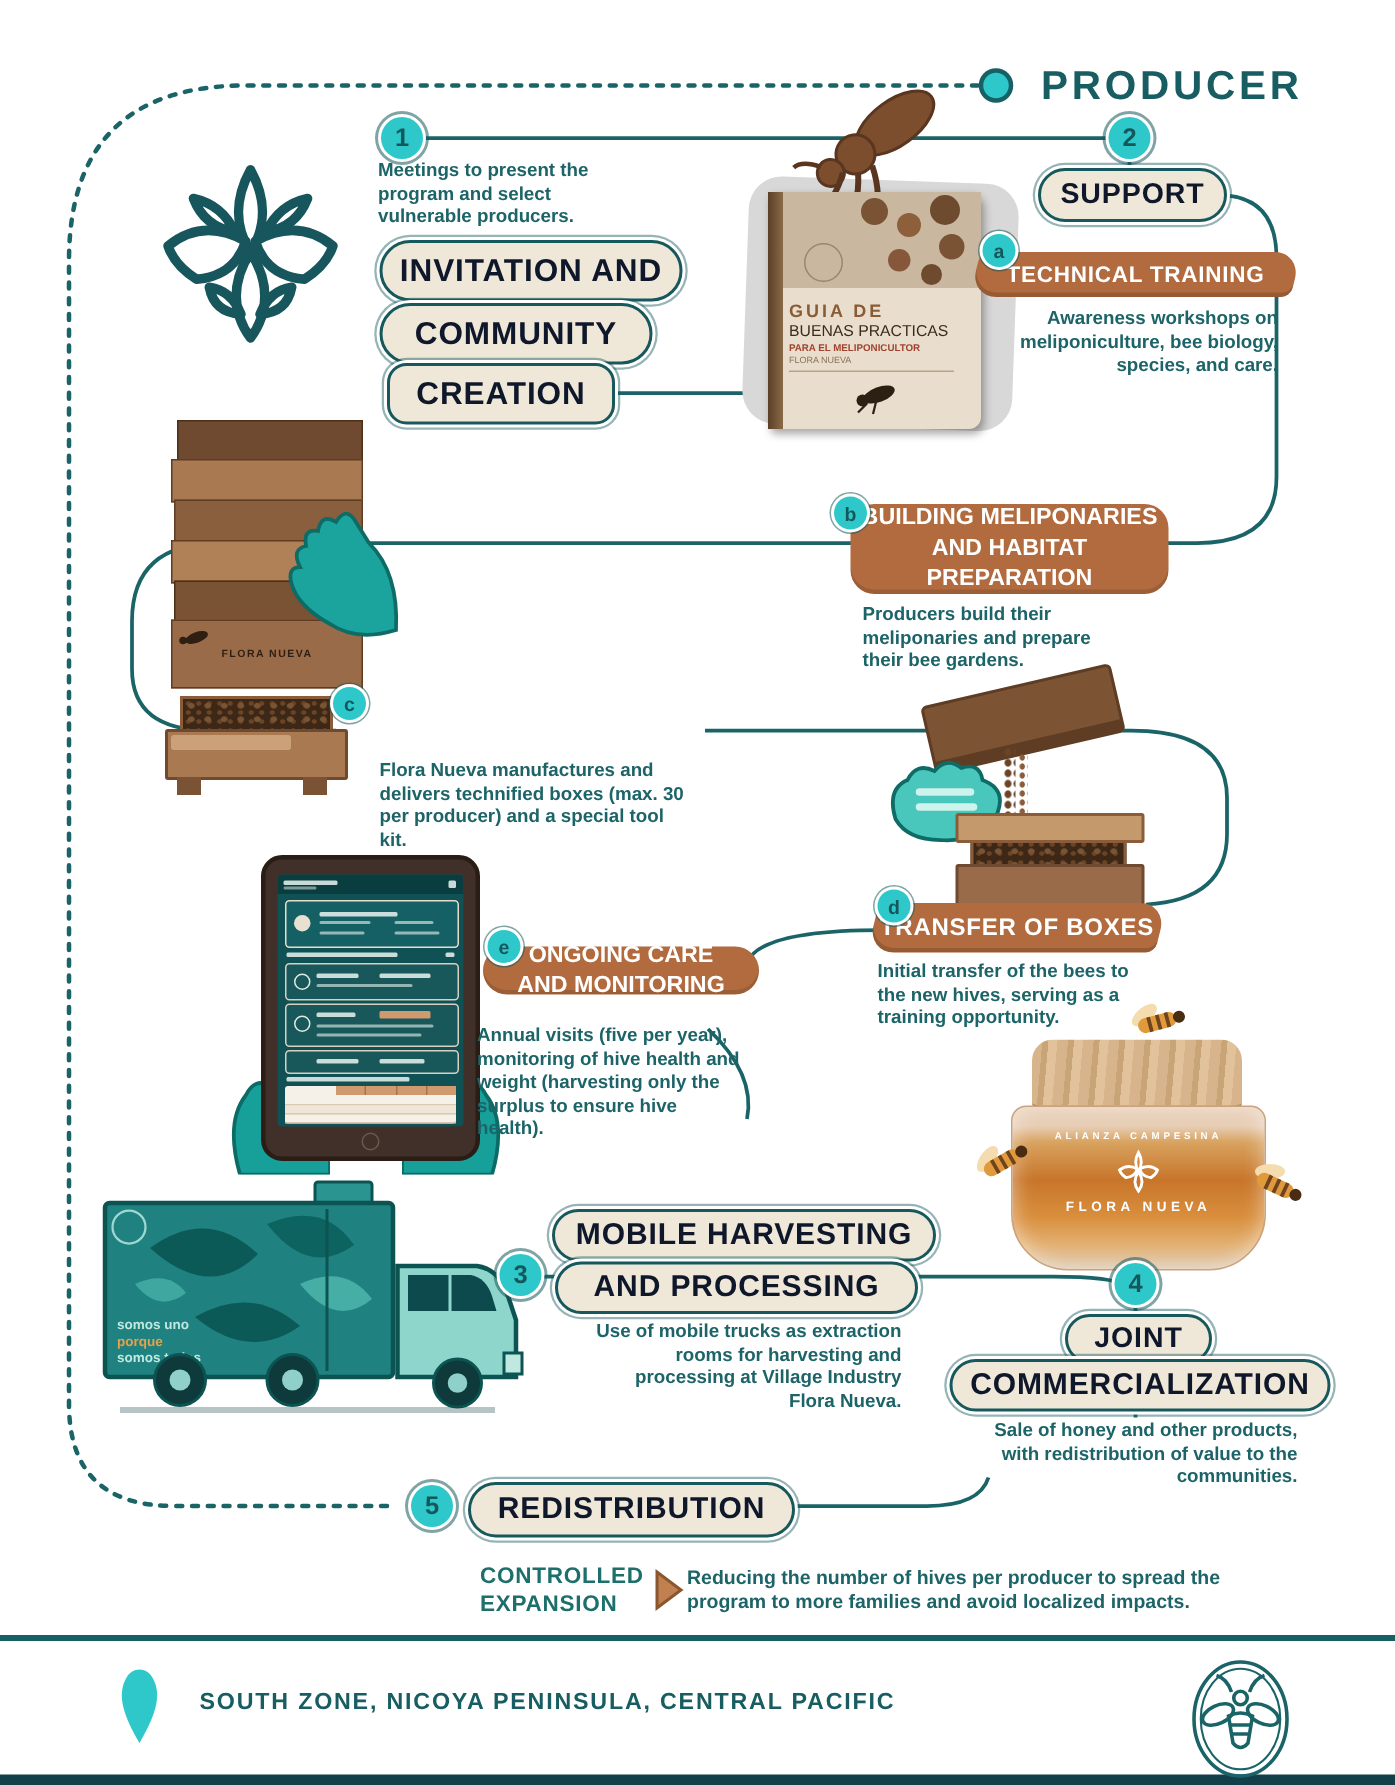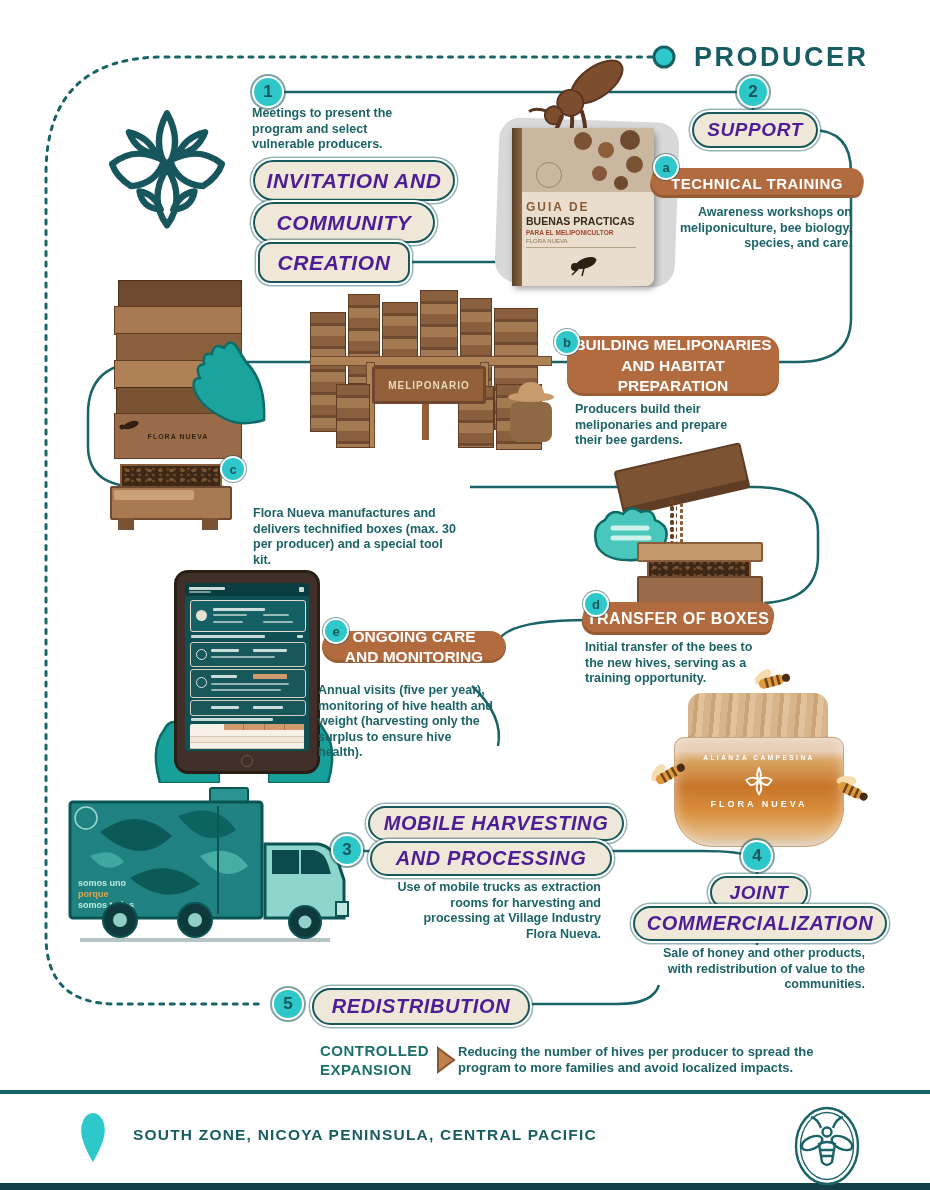--- a/index.html
+++ b/index.html
@@ -10,23 +10,23 @@
   
   #connectors{position:absolute;inset:0;z-index:0;pointer-events:none;}
   
   .numc{position:absolute;width:28px;height:28px;border-radius:50%;background:#2ec8cb;color:#14585c;
         font-weight:bold;font-size:17px;display:flex;align-items:center;justify-content:center;
         box-shadow:0 0 0 2px #fff,0 0 0 4px rgba(23,88,92,.55);z-index:3;}
   .letc{position:absolute;width:22px;height:22px;border-radius:50%;background:#2ec8cb;color:#14585c;
         font-weight:bold;font-size:13px;display:flex;align-items:center;justify-content:center;
         box-shadow:0 0 0 2px #fff,0 0 0 3px rgba(23,88,92,.55);z-index:4;}
   
-  .pill{position:absolute;background:#efe8d8;border:2.5px solid #17585c;border-radius:40px;color:#4c1d95;
+  .pill{position:absolute;background:#efe8d8;border:2.5px solid #17585c;border-radius:40px;color:#0f172a;
         font-weight:bold;display:flex;align-items:center;justify-content:center;letter-spacing:.6px;
-        box-shadow:0 0 0 2px #fff,0 0 0 3.5px rgba(23,88,92,.45);z-index:3;white-space:nowrap;font-style:italic;}
+        box-shadow:0 0 0 2px #fff,0 0 0 3.5px rgba(23,88,92,.45);z-index:3;white-space:nowrap;}
   
   .ribbon{position:absolute;color:#fff;font-weight:bold;display:flex;align-items:center;justify-content:center;
           letter-spacing:.5px;z-index:3;white-space:nowrap;}
   .ribbon::before{content:"";position:absolute;inset:0;background:#b26b3e;border-radius:6px 18px 6px 18px;
           transform:skewX(-14deg);box-shadow:inset 0 -3px 0 rgba(0,0,0,.15);}
   .ribbon>span{position:relative;}
   .rbox{position:absolute;background:#b26b3e;color:#fff;font-weight:bold;border-radius:16px;display:flex;
         flex-direction:column;align-items:center;justify-content:center;text-align:center;
         box-shadow:inset 0 -3px 0 rgba(0,0,0,.12);z-index:3;}
   
@@ -111,21 +111,21 @@
     <div class="abs" style="left:10px;top:0;width:132px;height:64px;background:#c9b79f;overflow:hidden;">
       <div class="abs" style="left:52px;top:4px;width:18px;height:18px;border-radius:50%;background:#7a5335;"></div>
       <div class="abs" style="left:76px;top:14px;width:16px;height:16px;border-radius:50%;background:#8d5f3b;"></div>
       <div class="abs" style="left:98px;top:2px;width:20px;height:20px;border-radius:50%;background:#6e4a2e;"></div>
       <div class="abs" style="left:104px;top:28px;width:17px;height:17px;border-radius:50%;background:#7a5335;"></div>
       <div class="abs" style="left:70px;top:38px;width:15px;height:15px;border-radius:50%;background:#86573a;"></div>
       <div class="abs" style="left:92px;top:48px;width:14px;height:14px;border-radius:50%;background:#6e4a2e;"></div>
       <div class="abs" style="left:14px;top:34px;width:24px;height:24px;border-radius:50%;border:1.5px solid #9b8769;"></div>
     </div>
     <div class="abs" style="left:14px;top:72px;font-weight:bold;font-size:12px;letter-spacing:2px;color:#8a5c34;">GUIA DE</div>
-    <div class="abs" style="left:14px;top:87px;font-weight:bold;font-size:10.5px;color:#3a2b1d;">BUENAS PRACTICAS</div>
+    <div class="abs" style="left:14px;top:87px;font-weight:normal;font-size:10.5px;color:#3a2b1d;">BUENAS PRACTICAS</div>
     <div class="abs" style="left:14px;top:101px;font-weight:bold;font-size:6.5px;color:#a1442e;">PARA EL MELIPONICULTOR</div>
     <div class="abs" style="left:14px;top:110px;font-size:6px;color:#8a7258;">FLORA NUEVA</div>
     <div class="abs" style="left:14px;top:119px;width:110px;height:1px;background:#b7a488;"></div>
     <svg class="abs" style="left:52px;top:126px;" width="36" height="24" viewBox="0 0 36 24">
       <g fill="#2c2015">
           <ellipse cx="22" cy="9" rx="11" ry="5" transform="rotate(-20 22 9)"></ellipse>
           <circle cx="11" cy="13" r="4"></circle>
           <path d="M14,15 L8,21 M20,14 L18,22" stroke="#2c2015" stroke-width="1.5"></path>
         </g>
     </svg>
@@ -163,41 +163,20 @@
 
     <div class="abs" style="left:10px;top:176px;width:118px;height:74px;">
       <div class="abs speckle" style="left:10px;top:8px;width:98px;height:26px;border:2px solid #8a5c3a;"></div>
       <div class="abs" style="left:0px;top:30px;width:118px;height:30px;background:#a97a52;border:2px solid #6f4a30;border-radius:2px;"></div>
       <div class="abs" style="left:4px;top:34px;width:80px;height:10px;background:#caa179;border-radius:2px;"></div>
       <div class="abs" style="left:8px;top:62px;width:16px;height:12px;background:#7a5335;"></div>
       <div class="abs" style="left:92px;top:62px;width:16px;height:12px;background:#7a5335;"></div>
     </div>
   </div>
 
-  <div class="ill" style="left:310px;top:290px;width:252px;height:162px;">
-    <div class="stripebox" style="left:0px;top:22px;width:34px;height:118px;"></div>
-    <div class="stripebox" style="left:38px;top:4px;width:30px;height:88px;"></div>
-    <div class="stripebox" style="left:72px;top:12px;width:34px;height:98px;"></div>
-    <div class="stripebox" style="left:110px;top:0px;width:36px;height:110px;"></div>
-    <div class="stripebox" style="left:150px;top:8px;width:30px;height:100px;"></div>
-    <div class="stripebox" style="left:184px;top:18px;width:42px;height:120px;"></div>
-    <div class="abs" style="left:0px;top:66px;width:240px;height:8px;background:#b08356;border:1px solid #6f4a30;"></div>
-    <div class="abs" style="left:56px;top:72px;width:7px;height:84px;background:#b08356;border:1px solid #6f4a30;"></div>
-    <div class="abs" style="left:170px;top:72px;width:7px;height:84px;background:#b08356;border:1px solid #6f4a30;"></div>
-    <div class="stripebox" style="left:26px;top:94px;width:32px;height:62px;"></div>
-    <div class="stripebox" style="left:148px;top:96px;width:34px;height:60px;"></div>
-    <div class="stripebox" style="left:186px;top:94px;width:44px;height:64px;"></div>
-    <div class="abs" style="left:112px;top:106px;width:7px;height:44px;background:#93603a;"></div>
-    <div class="abs" style="left:62px;top:76px;width:108px;height:32px;background:#93603a;border:3px solid #6f4630;border-radius:3px;display:flex;align-items:center;justify-content:center;">
-      <span style="color:#ead9bd;font-weight:bold;font-size:10px;letter-spacing:1px;">MELIPONARIO</span>
-    </div>
-    <div class="abs" style="left:208px;top:92px;width:26px;height:14px;background:#c89a6d;border-radius:12px 12px 0 0;"></div>
-    <div class="abs" style="left:198px;top:102px;width:46px;height:10px;background:#c89a6d;border-radius:50%;"></div>
-    <div class="abs" style="left:200px;top:112px;width:42px;height:40px;background:#8f6844;border-radius:8px;"></div>
-  </div>
 
   <div class="letc" style="left:556px;top:331px;">
       <span>b</span>
     </div>
   <div class="rbox" style="left:567px;top:336px;width:212px;height:60px;font-size:15.5px;line-height:1.35;">
     <span>BUILDING MELIPONARIES</span>
     <span>AND HABITAT PREPARATION</span>
   </div>
   <div class="desc" style="left:575px;top:402px;width:180px;">Producers build their meliponaries and prepare their bee gardens.</div>
 

